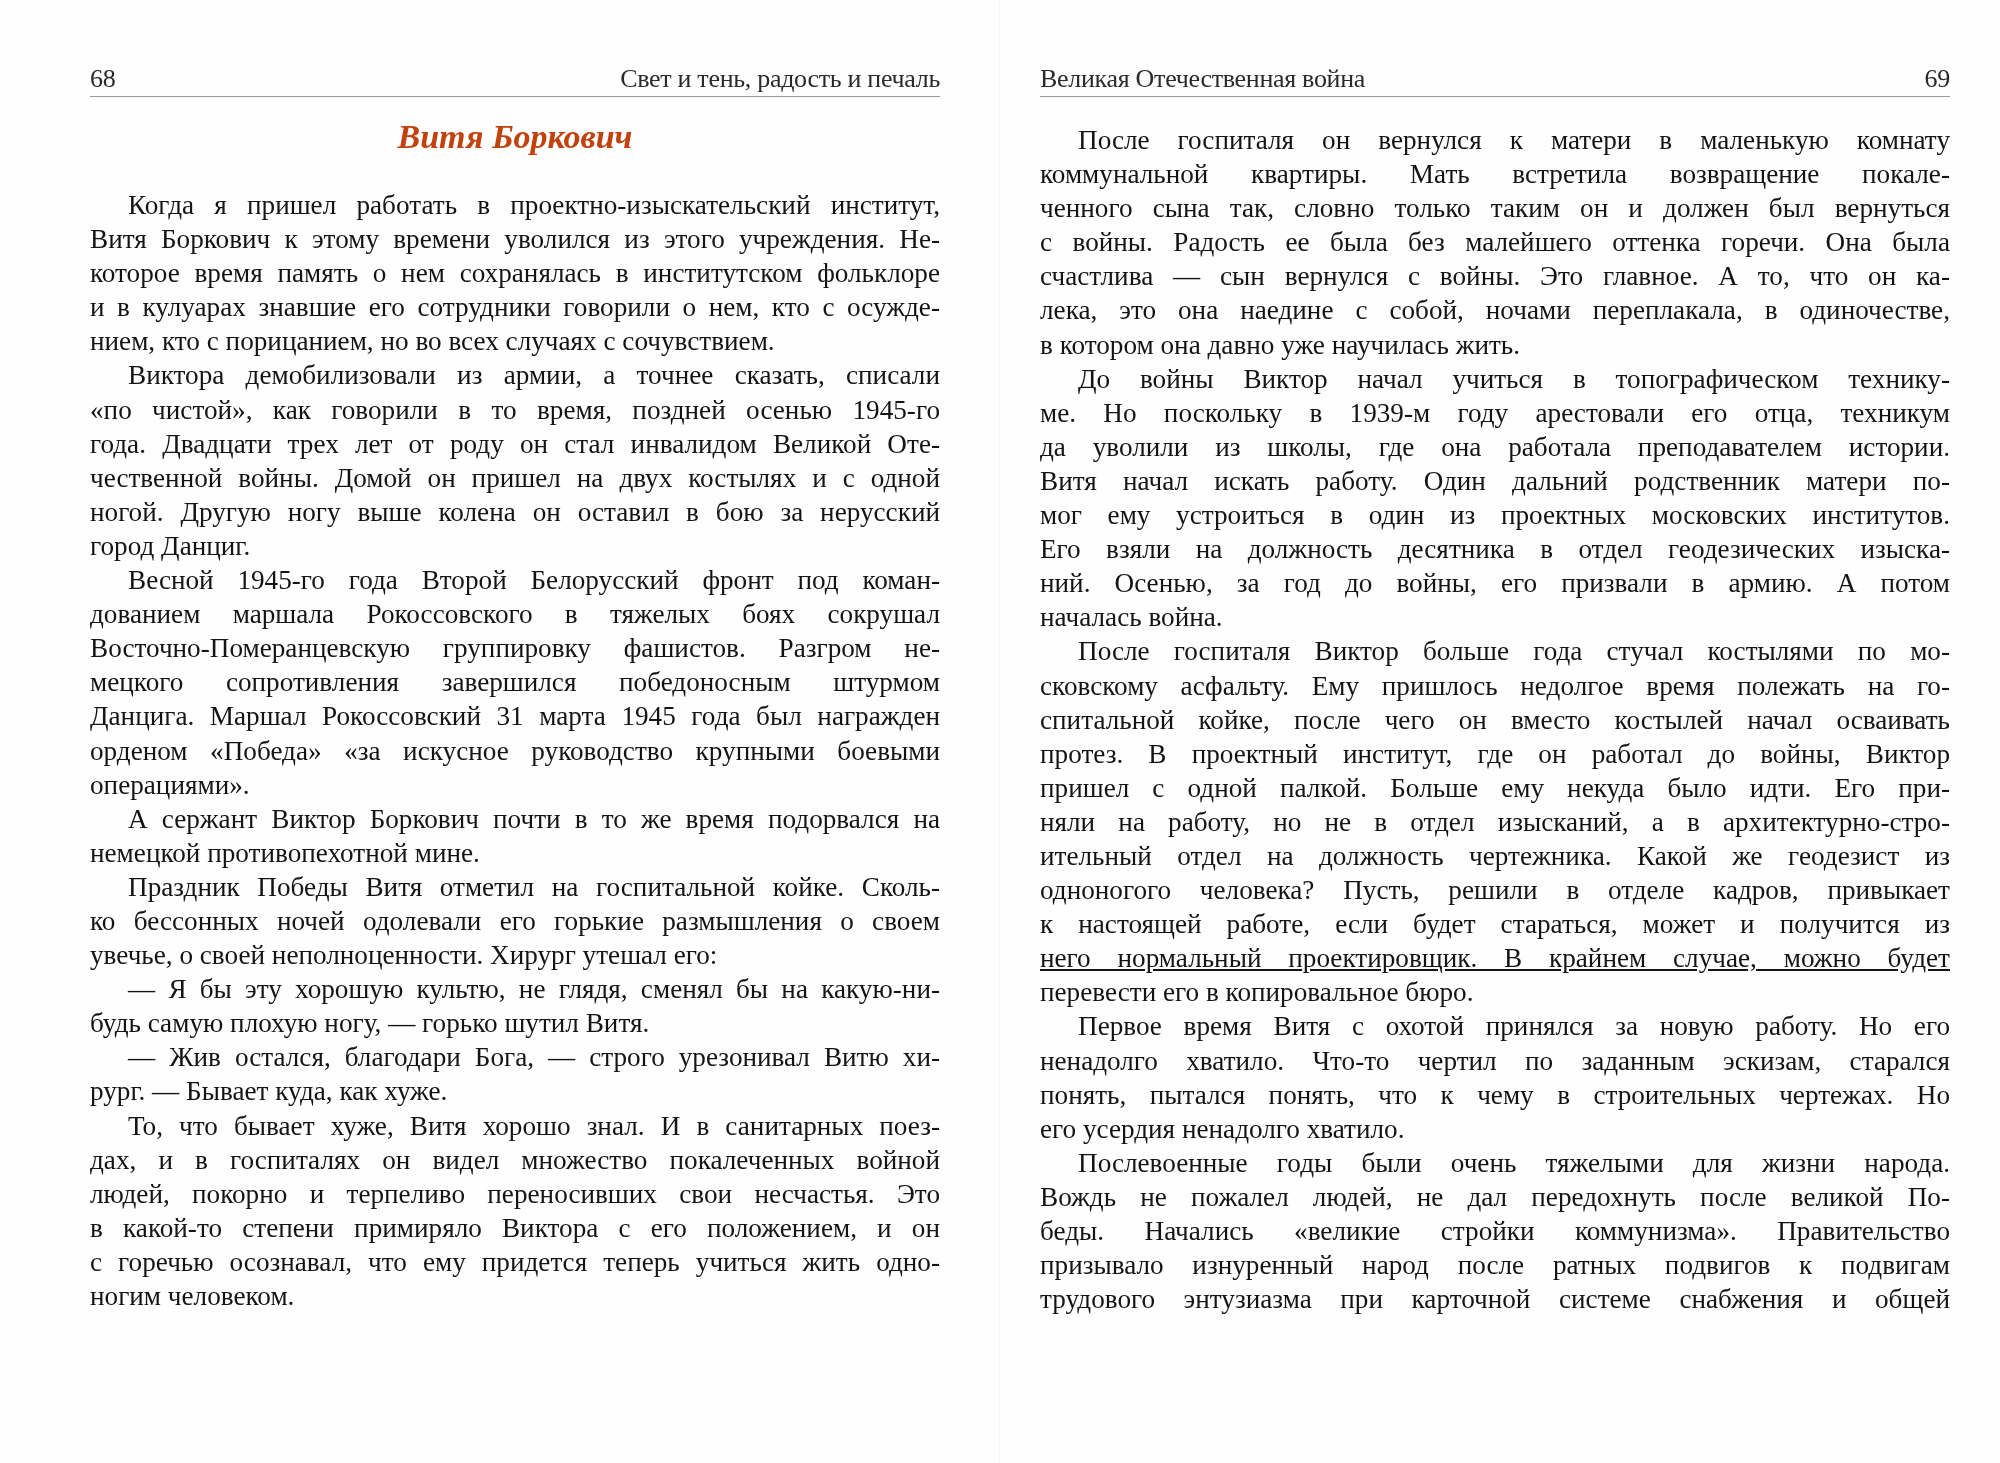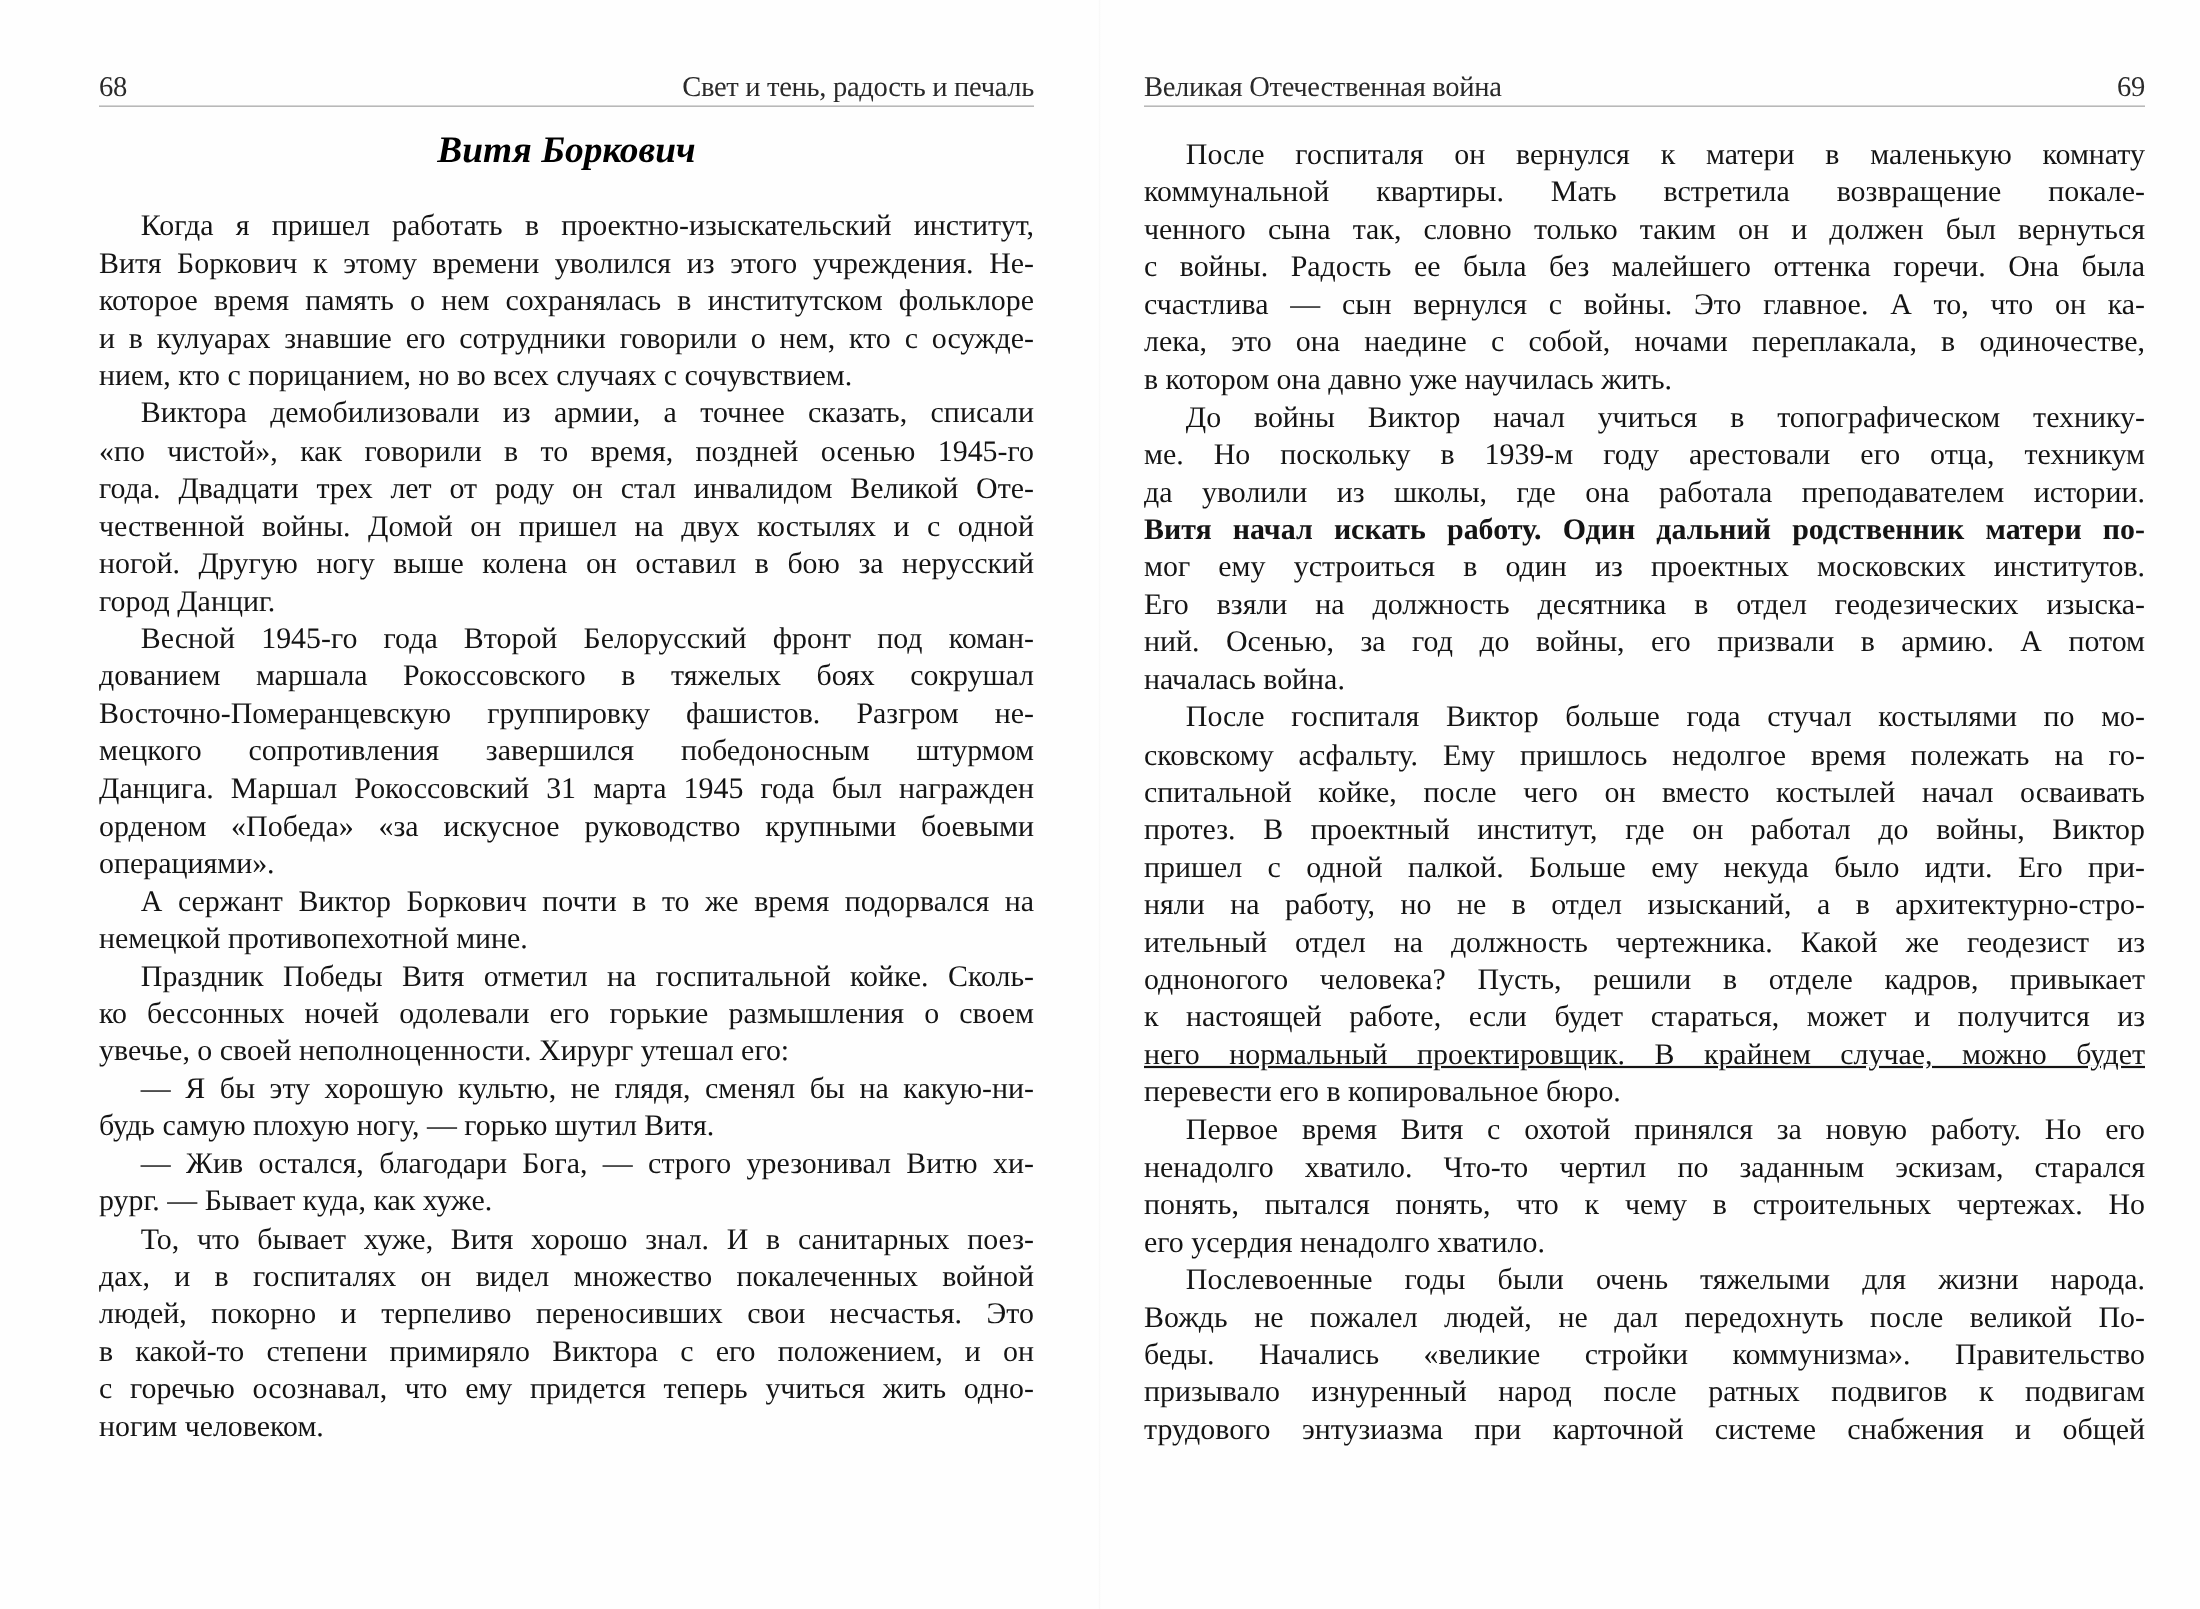--- a/index.html
+++ b/index.html
@@ -22,21 +22,21 @@
   .left .running-head .folio { left: 0; }
   .left .running-head .title { right: 0; font-family: Liberation Serif, serif; }
   .right .running-head .folio { right: 0; }
   .right .running-head .title { left: 0; }
   .head-rule { position: absolute; top: 96px; height: 1px; background: #9a9a9a; }
   .left .head-rule { left: 90px; width: 850px; }
   .right .head-rule { left: 40px; width: 910px; }
 
   .chapter-title { position: absolute; top: 118px; left: 90px; width: 850px;
                    text-align: center; font-size: 34px; font-weight: bold;
-                   font-style: italic; color: #000000; }
+                   font-style: italic; color: #c2410c; }
 
   .text-block { position: absolute; font-size: 27.2px; }
   .left .text-block { left: 90px; width: 850px; top: 188px; }
   .right .text-block { left: 40px; width: 910px; top: 123px; }
   .line { display: block; height: 34.1px; line-height: 34.1px;
           text-align: justify; text-align-last: justify; white-space: nowrap;
           overflow: visible; }
   .line.last { text-align-last: left; }
   .line.indent { padding-left: 38px; }
 </style>
@@ -101,21 +101,21 @@
         <span class="line indent" style="white-space: nowrap; word-spacing: 0px;">После госпиталя он вернулся к матери в маленькую комнату</span>
         <span class="line" style="white-space: nowrap; word-spacing: 0px;">коммунальной квартиры. Мать встретила возвращение покале-</span>
         <span class="line" style="white-space: nowrap; word-spacing: 0px;">ченного сына так, словно только таким он и должен был вернуться</span>
         <span class="line" style="white-space: nowrap; word-spacing: 0px;">с войны. Радость ее была без малейшего оттенка горечи. Она была</span>
         <span class="line" style="white-space: nowrap; word-spacing: 0px;">счастлива — сын вернулся с войны. Это главное. А то, что он ка-</span>
         <span class="line" style="white-space: nowrap; word-spacing: 0px;">лека, это она наедине с собой, ночами переплакала, в одиночестве,</span>
         <span class="line last">в котором она давно уже научилась жить.</span>
         <span class="line indent" style="white-space: nowrap; word-spacing: 0px;">До войны Виктор начал учиться в топографическом технику-</span>
         <span class="line" style="white-space: nowrap; word-spacing: 0px;">ме. Но поскольку в 1939-м году арестовали его отца, техникум</span>
         <span class="line" style="white-space: nowrap; word-spacing: 0px;">да уволили из школы, где она работала преподавателем истории.</span>
-        <span class="line" style="white-space: nowrap; word-spacing: 0px; font-weight: bold;">Витя начал искать работу. Один дальний родственник матери по-</span>
+        <span class="line" style="white-space: nowrap; word-spacing: 0px;">Витя начал искать работу. Один дальний родственник матери по-</span>
         <span class="line" style="white-space: nowrap; word-spacing: 0px;">мог ему устроиться в один из проектных московских институтов.</span>
         <span class="line" style="white-space: nowrap; word-spacing: 0px;">Его взяли на должность десятника в отдел геодезических изыска-</span>
         <span class="line" style="white-space: nowrap; word-spacing: 0px;">ний. Осенью, за год до войны, его призвали в армию. А потом</span>
         <span class="line last">началась война.</span>
         <span class="line indent" style="white-space: nowrap; word-spacing: 0px;">После госпиталя Виктор больше года стучал костылями по мо-</span>
         <span class="line" style="white-space: nowrap; word-spacing: 0px;">сковскому асфальту. Ему пришлось недолгое время полежать на го-</span>
         <span class="line" style="white-space: nowrap; word-spacing: 0px;">спитальной койке, после чего он вместо костылей начал осваивать</span>
         <span class="line" style="white-space: nowrap; word-spacing: 0px;">протез. В проектный институт, где он работал до войны, Виктор</span>
         <span class="line" style="white-space: nowrap; word-spacing: 0px;">пришел с одной палкой. Больше ему некуда было идти. Его при-</span>
         <span class="line" style="white-space: nowrap; word-spacing: 0px;">няли на работу, но не в отдел изысканий, а в архитектурно-стро-</span>

